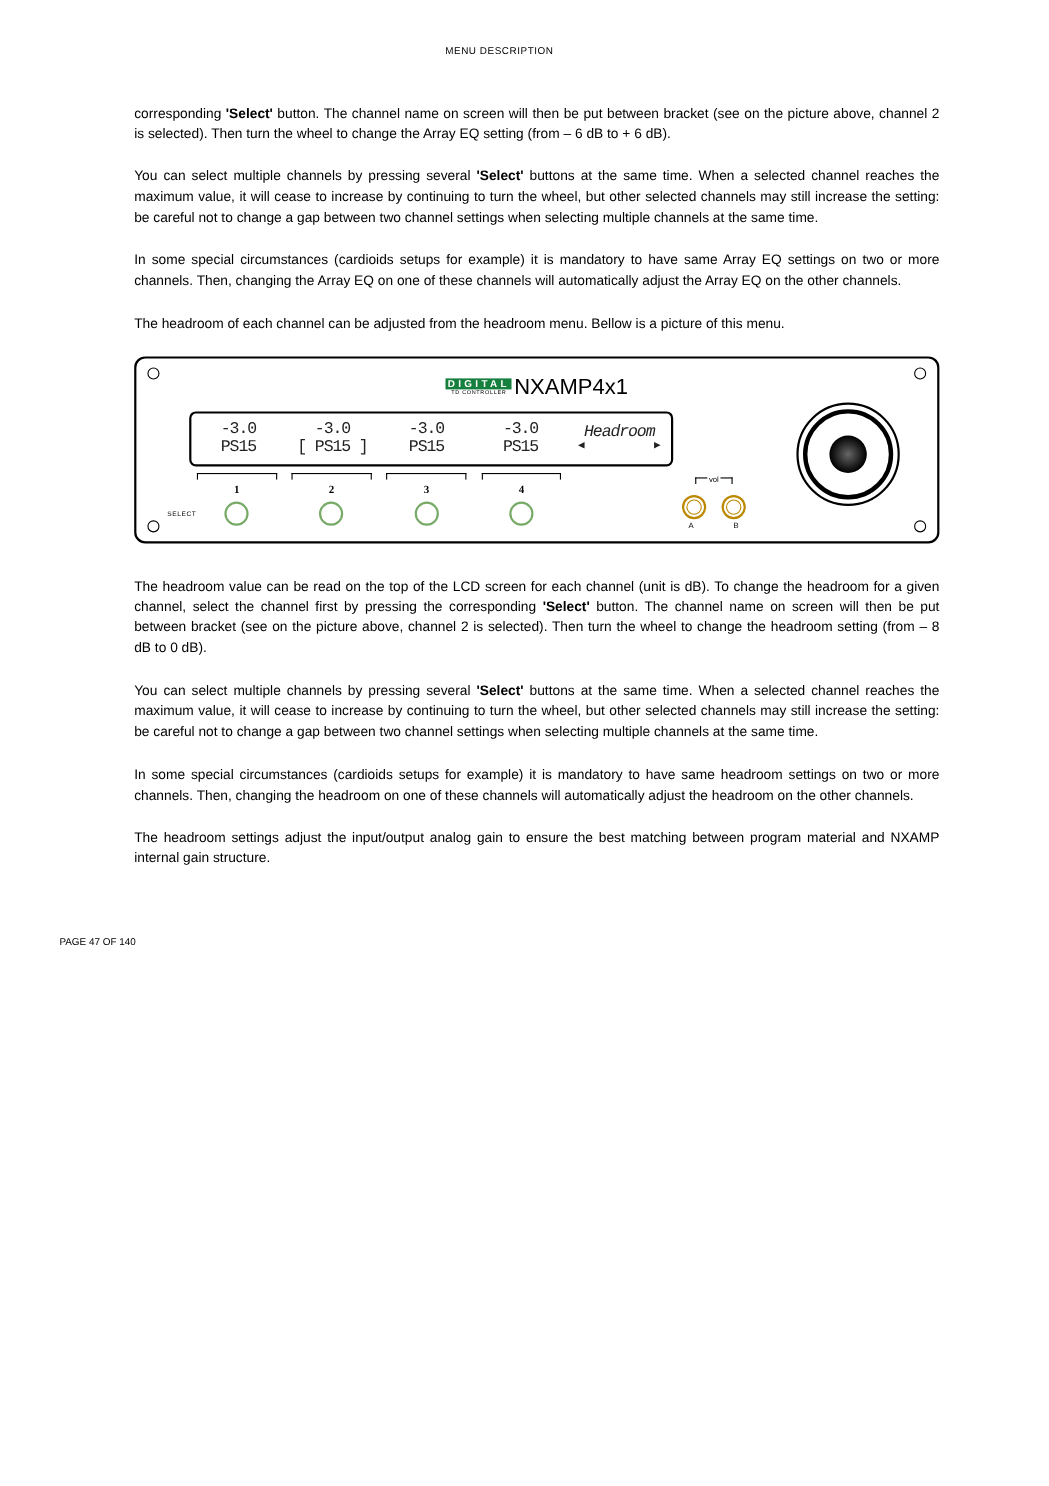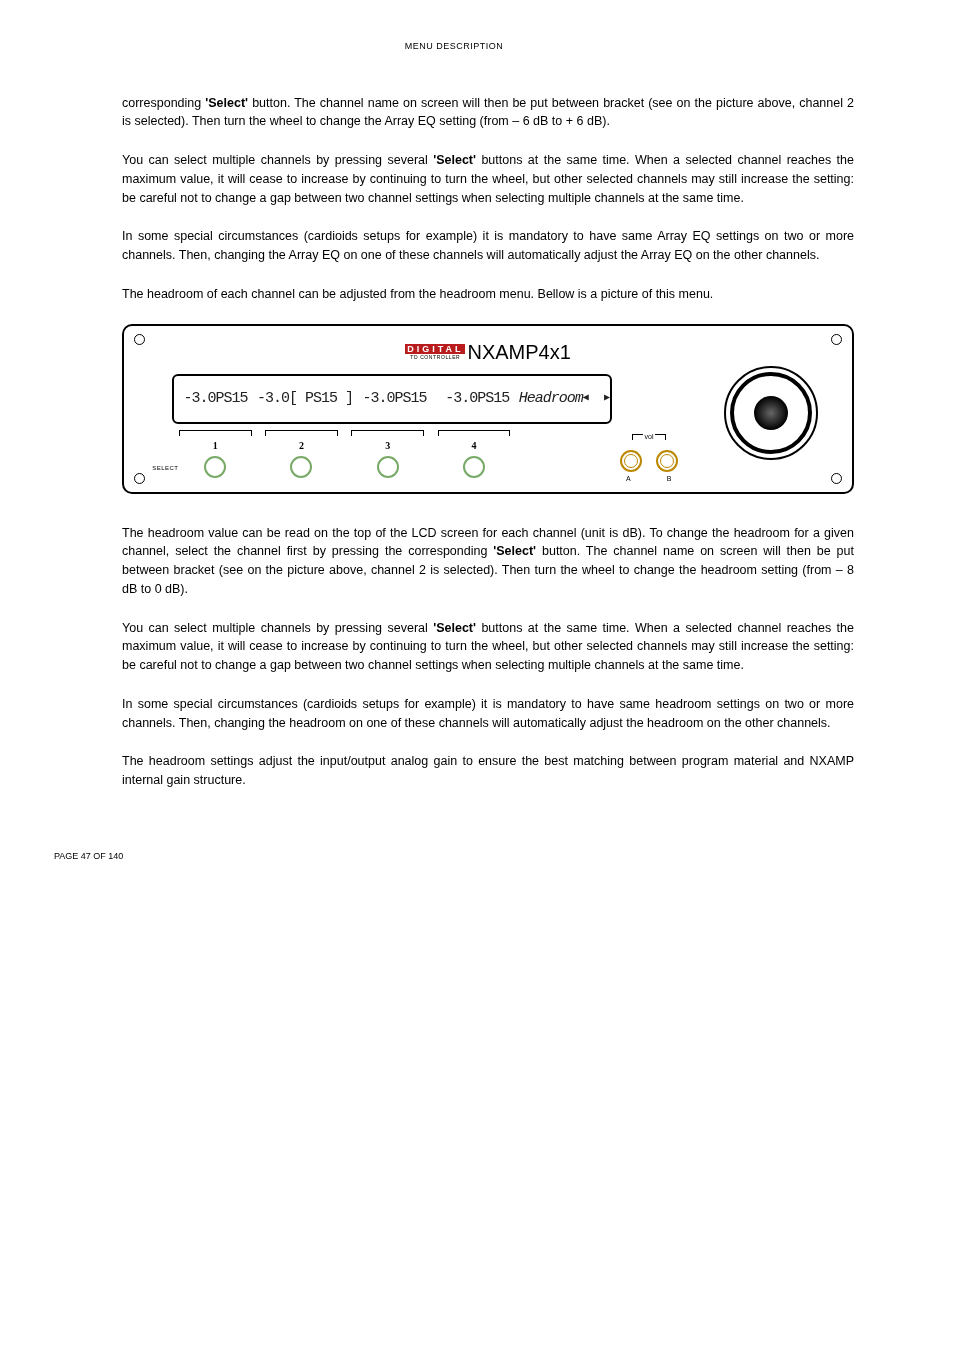--- a/index.html
+++ b/index.html
@@ -70,21 +70,21 @@
   .top-row {
     display: flex;
     align-items: center;
     justify-content: center;
     height: 36px;
   }
   .logo {
     display: inline-block;
   }
   .logo-box {
-    background: #b91c1c;
+    background: #15803d;
     color: #fff;
     font-size: 9px;
     font-weight: bold;
     letter-spacing: 3px;
     padding: 1px 2px 0 2px;
     text-align: center;
     line-height: 1;
   }
   .logo-sub {
     font-size: 5px;
@@ -110,21 +110,21 @@
     display: flex;
     align-items: stretch;
     box-sizing: border-box;
     font-family: "Courier New", monospace;
     font-size: 15px;
     color: #222;
   }
   .lcd-col {
     flex: 1;
     display: flex;
-    flex-direction: row;
+    flex-direction: column;
     align-items: center;
     justify-content: center;
     line-height: 1.05;
   }
   .lcd-col.last {
     flex: 1.1;
     font-style: italic;
   }
   .lcd-text { white-space: pre; letter-spacing: -1px; }
   .lcd-arrows {

